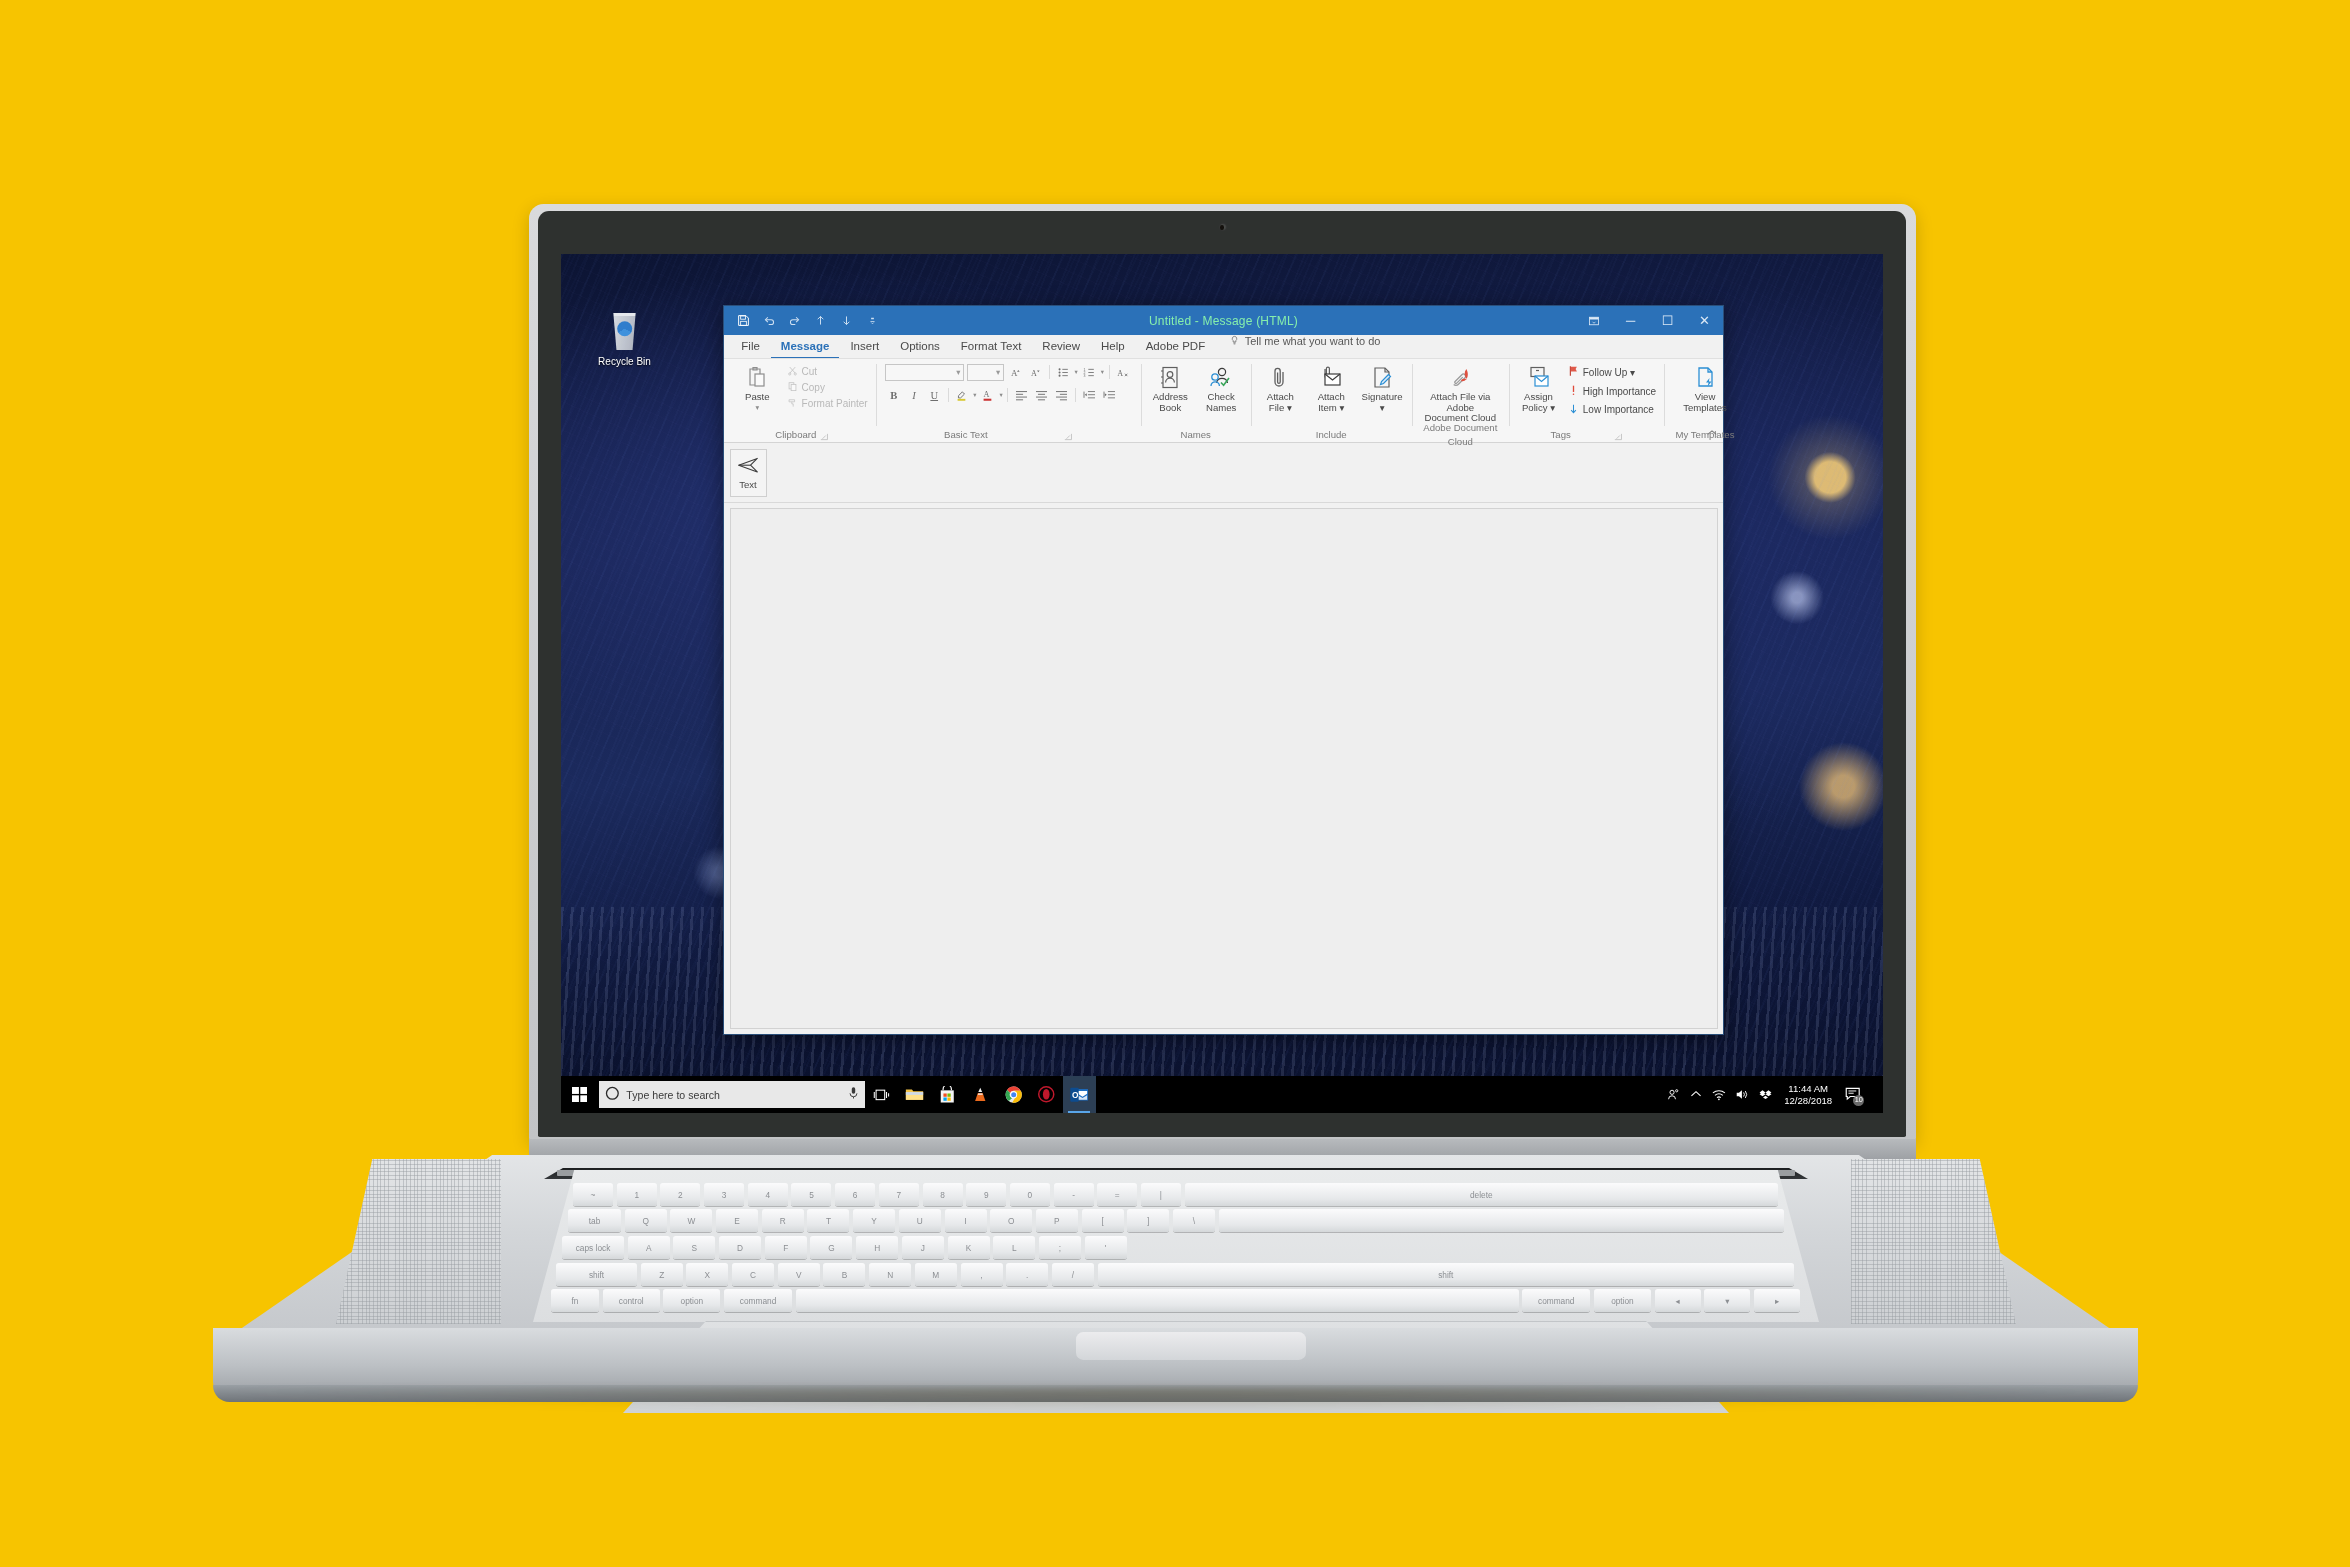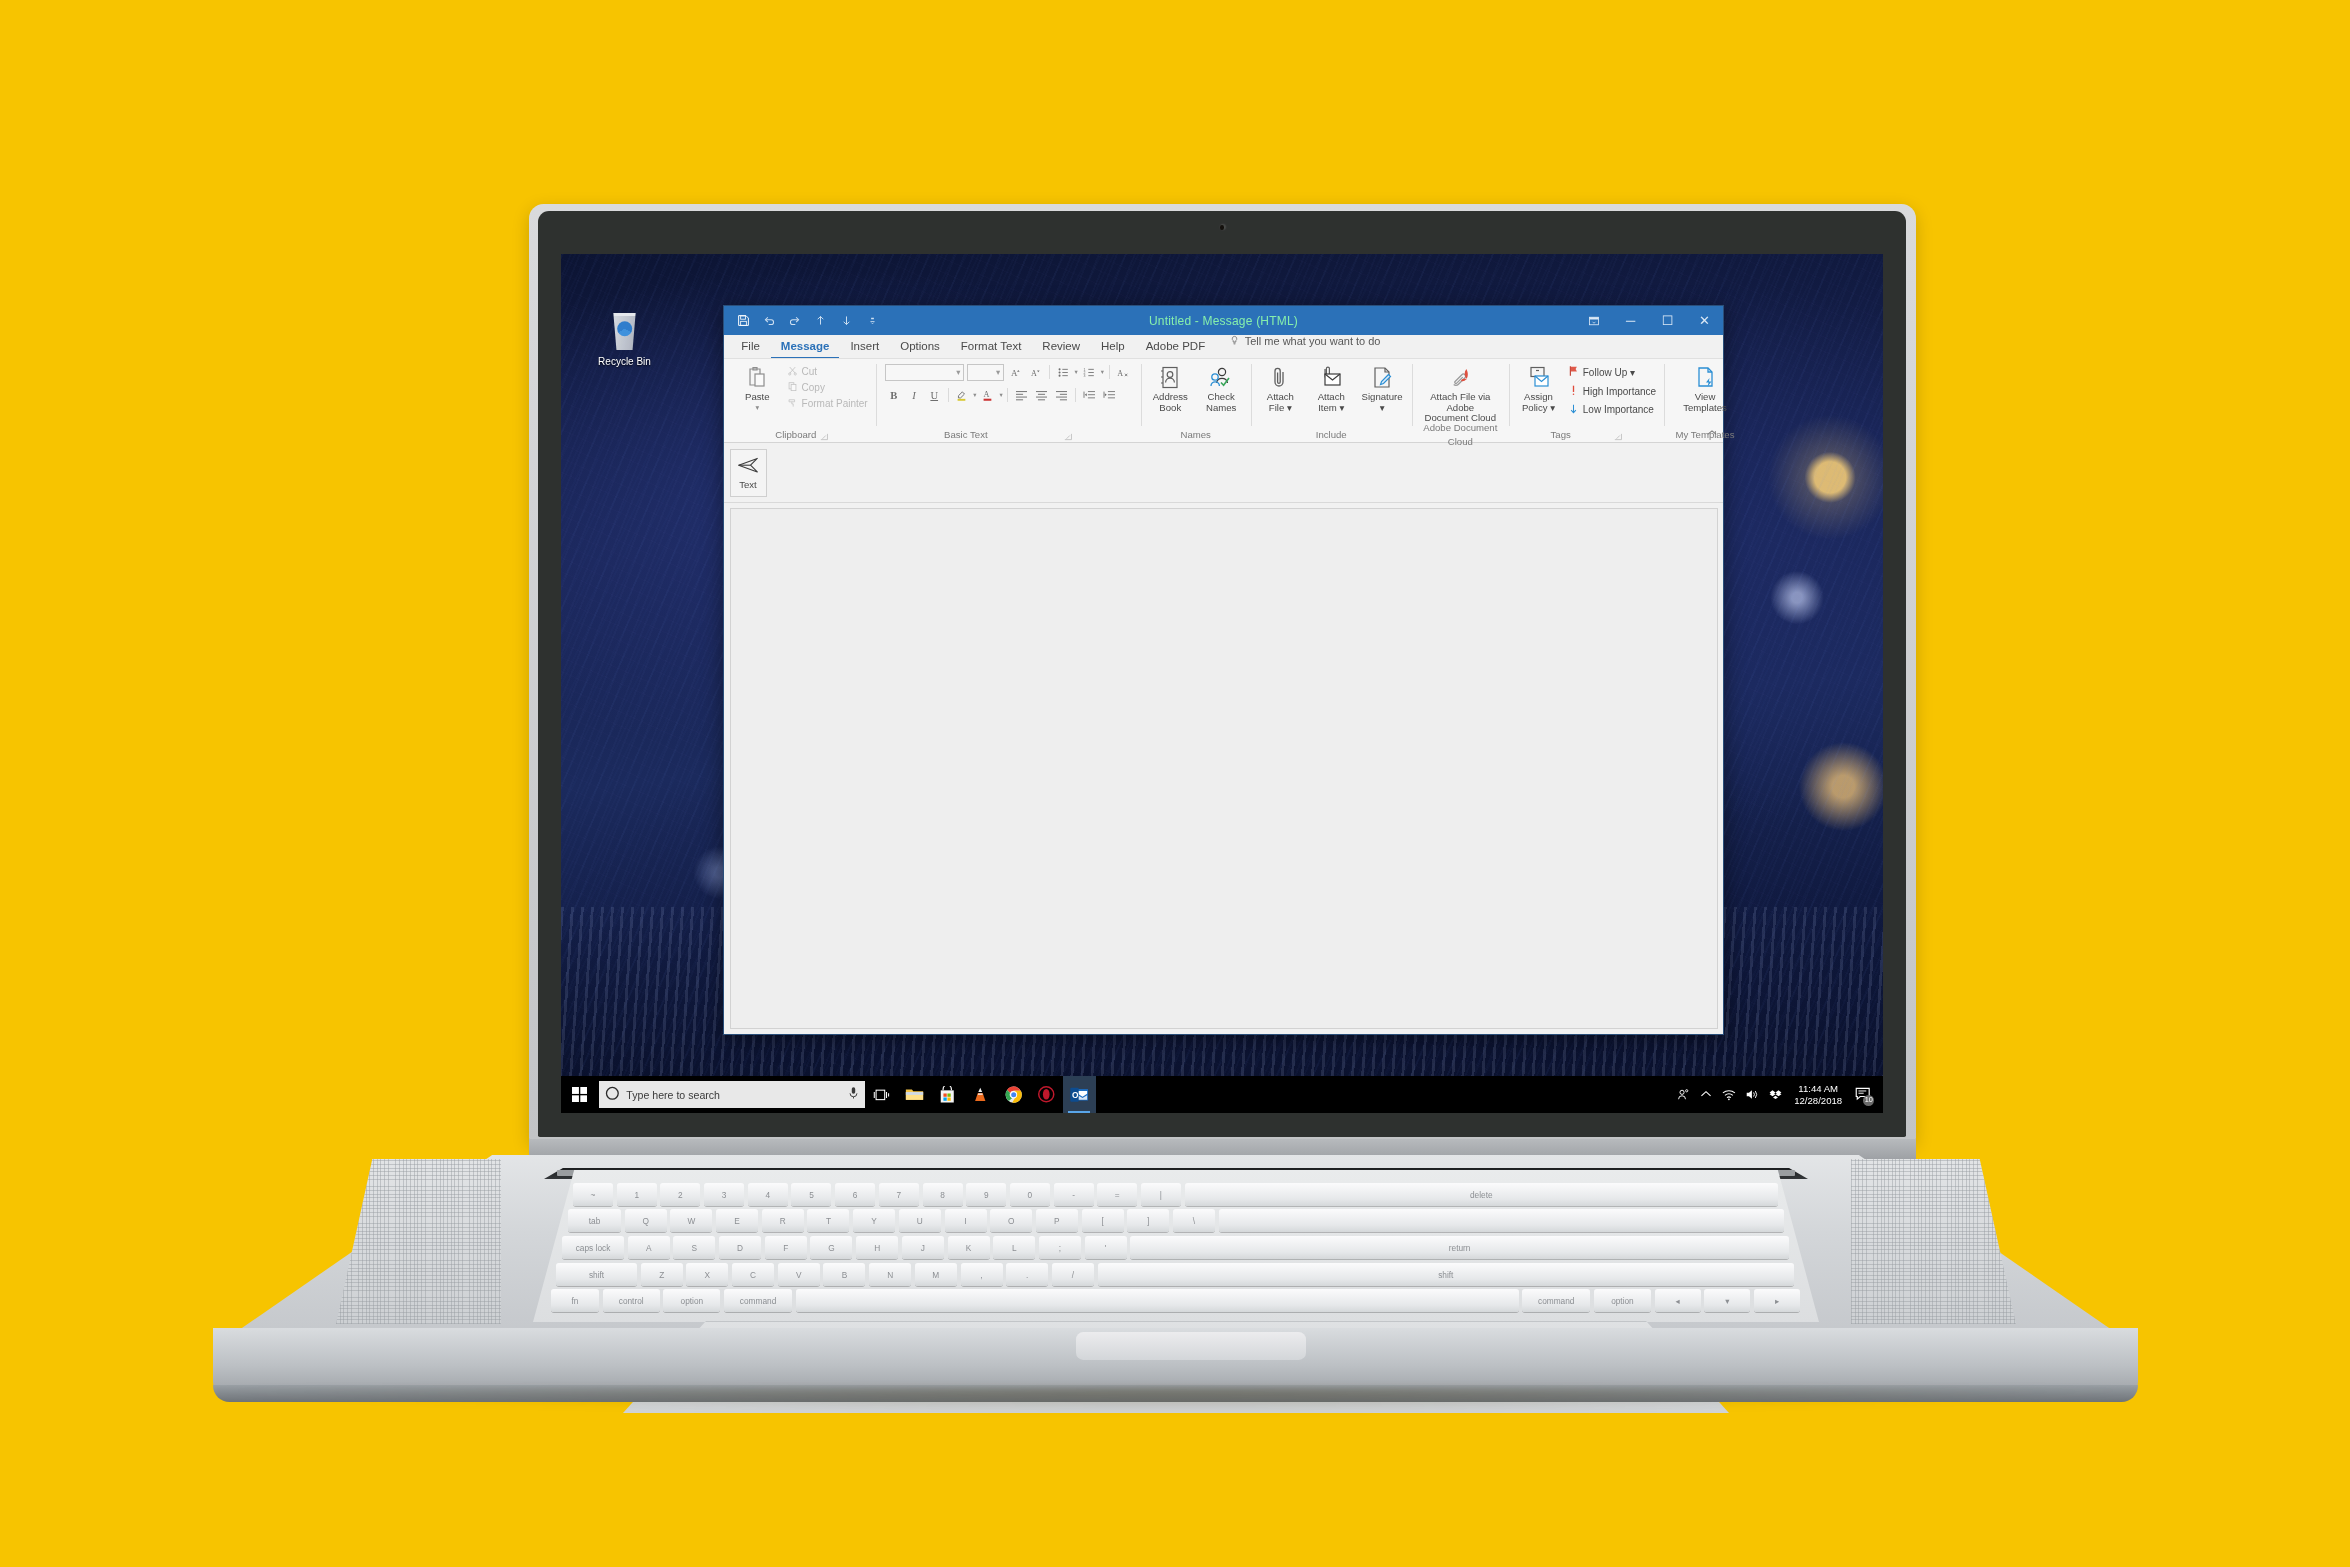--- a/index.html
+++ b/index.html
@@ -250,21 +250,21 @@
   .searchbox .ph { flex:1; font-size:10.6px; color:#3a3a3a; }
   .tbicon {
     width:33px; height:37px; display:flex; align-items:center; justify-content:center; cursor:pointer;
     position:relative;
   }
   .tbicon.active { background:#2c3f55; }
   .tbicon.active::after {
     content:""; position:absolute; left:5.5px; right:5.5px; bottom:0; height:1.8px; background:#59a5e8;
   }
   .tray {
-    margin-left:auto; display:flex; align-items:center; height:37px; gap:0; padding-right:6px;
+    margin-left:auto; display:flex; align-items:center; height:37px; gap:0; padding-right:16px;
   }
   .trayic {
     width:23px; height:37px; display:flex; align-items:center; justify-content:center;
     color:#ffffff; cursor:pointer;
   }
   .clock {
     display:flex; flex-direction:column; align-items:center; justify-content:center;
     color:#fff; font-size:9.6px; line-height:12px; padding:0 7.3px; height:37px; cursor:default;
   }
   .notif {
@@ -971,21 +971,20 @@
     <div class="key" style="width:42px;height:23px">S</div>
     <div class="key" style="width:42px;height:23px">D</div>
     <div class="key" style="width:42px;height:23px">F</div>
     <div class="key" style="width:42px;height:23px">G</div>
     <div class="key" style="width:42px;height:23px">H</div>
     <div class="key" style="width:42px;height:23px">J</div>
     <div class="key" style="width:42px;height:23px">K</div>
     <div class="key" style="width:42px;height:23px">L</div>
     <div class="key" style="width:42px;height:23px">;</div>
     <div class="key" style="width:42px;height:23px">'</div>
-    <div class="key" style="flex:1;height:23px">return</div>
   </div>
   <div class="krow" style="left:556px;top:1263px;width:1238px;">
     <div class="key" style="width:81px;height:23px">shift</div>
     <div class="key" style="width:42px;height:23px">Z</div>
     <div class="key" style="width:42px;height:23px">X</div>
     <div class="key" style="width:42px;height:23px">C</div>
     <div class="key" style="width:42px;height:23px">V</div>
     <div class="key" style="width:42px;height:23px">B</div>
     <div class="key" style="width:42px;height:23px">N</div>
     <div class="key" style="width:42px;height:23px">M</div>

